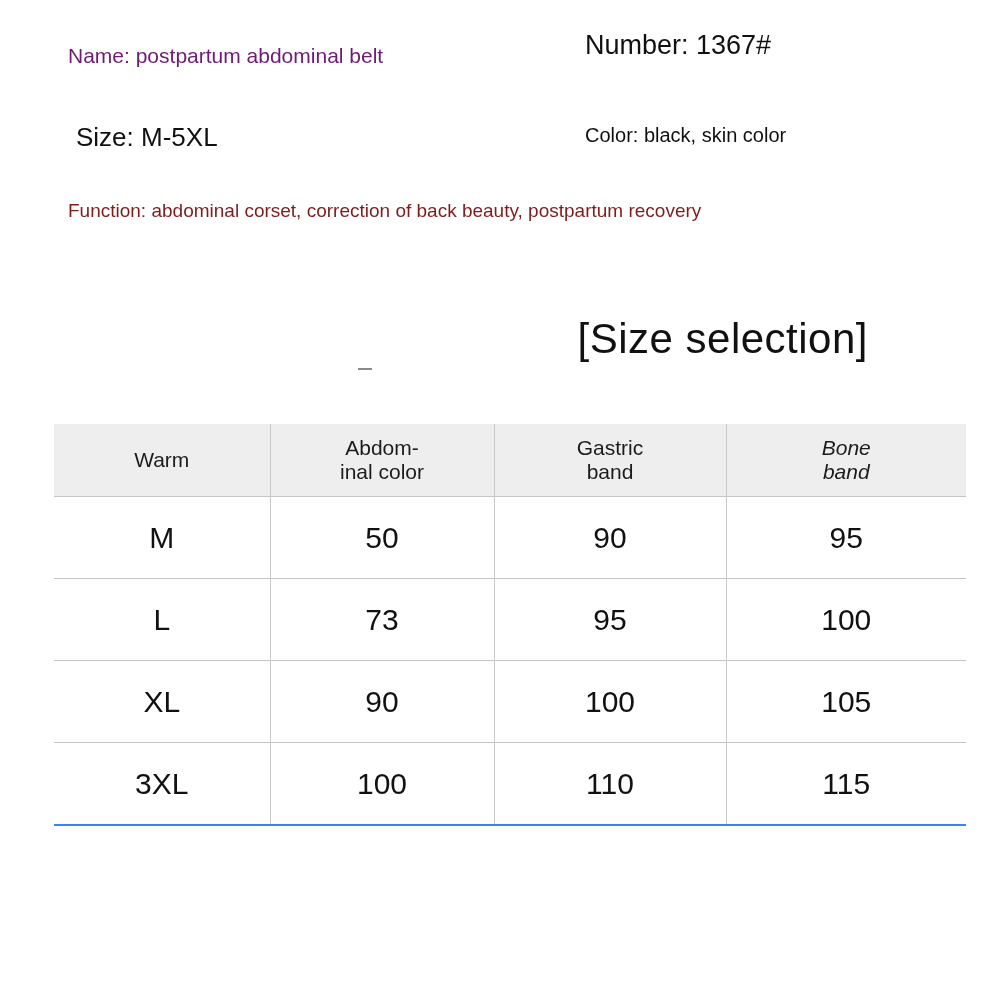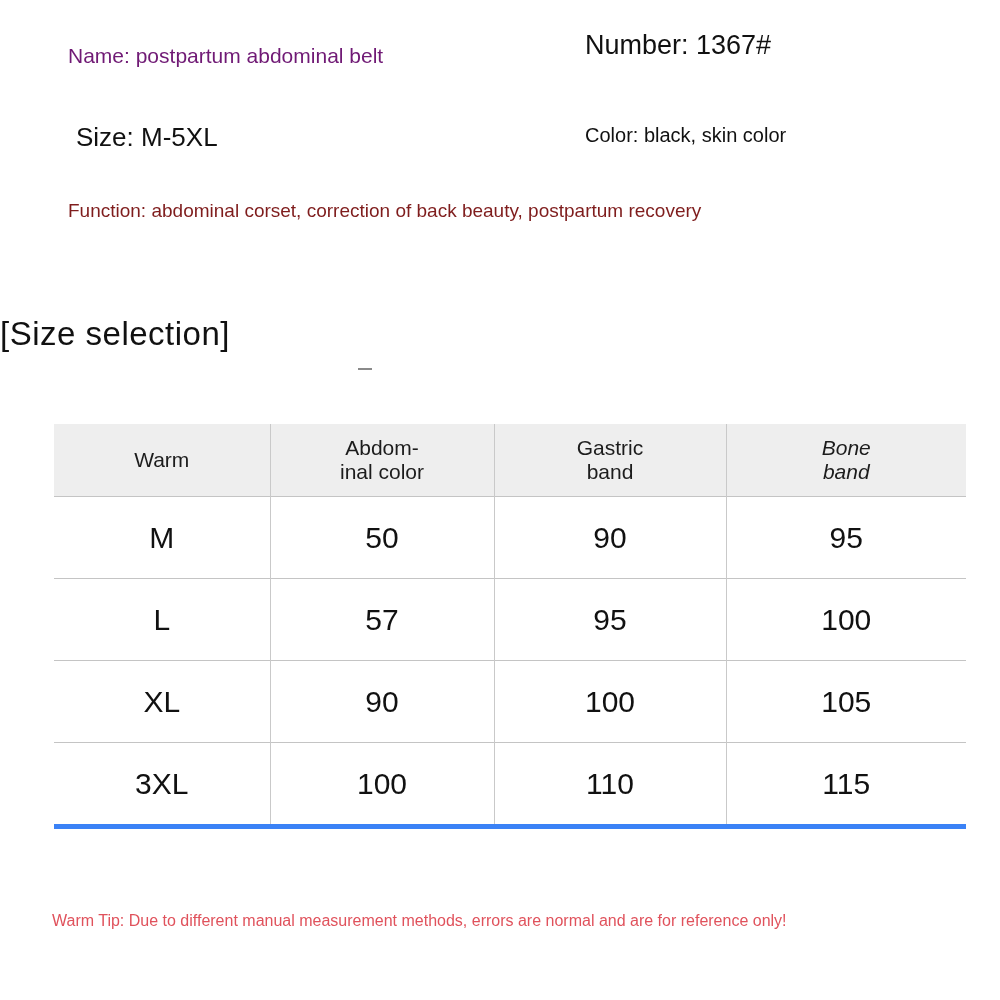--- a/index.html
+++ b/index.html
@@ -77,22 +77,22 @@
     line-height: 1.35;
     color: #7f1d1d;
   }
 
   
   .section-title {
     position: absolute;
     left: 0;
     top: 315px;
     width: 868px;
-    text-align: left;
-    font-size: 33px;
+    text-align: right;
+    font-size: 42px;
     color: #111111;
     letter-spacing: 0.5px;
   }
 
   .title-tick {
     position: absolute;
     left: 358px;
     top: 368px;
     width: 14px;
     height: 2px;
@@ -135,21 +135,21 @@
     vertical-align: middle;
     font-size: 30px;
     color: #111111;
     border-top: 1px solid #c4c4c4;
     border-right: 1px solid #c9c9c9;
   }
   .size-table tbody td:last-child {
     border-right: none;
   }
   .size-table tbody tr:last-child td {
-    border-bottom: 5px solid #3b82f6;
+    border-bottom: 2px solid #3b82f6;
   }
 
   
   .warm-tip {
     position: absolute;
     left: 52px;
     top: 912px;
     width: 920px;
     font-size: 16px;
     color: #e0525c;
@@ -198,34 +198,33 @@
     </thead>
     <tbody>
       <tr>
         <td>M</td>
         <td>50</td>
         <td>90</td>
         <td>95</td>
       </tr>
       <tr>
         <td>L</td>
-        <td>57</td>
+        <td>73</td>
         <td>95</td>
         <td>100</td>
       </tr>
       <tr>
         <td>XL</td>
         <td>90</td>
         <td>100</td>
         <td>105</td>
       </tr>
       <tr>
         <td>3XL</td>
         <td>100</td>
         <td>110</td>
         <td>115</td>
       </tr>
     </tbody>
   </table>
 
-  <div class="warm-tip" style="color: rgb(224, 82, 92);">Warm Tip: Due to different manual measurement methods, errors are normal and are for reference only!</div>
 
 </div>
 
 </body></html>

